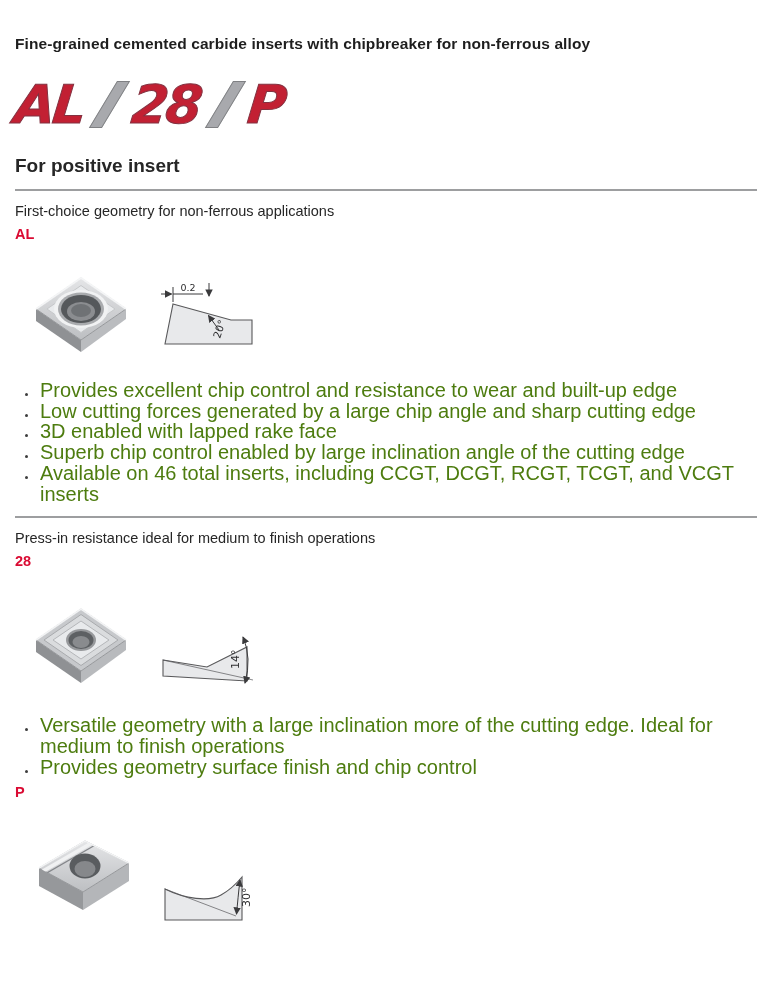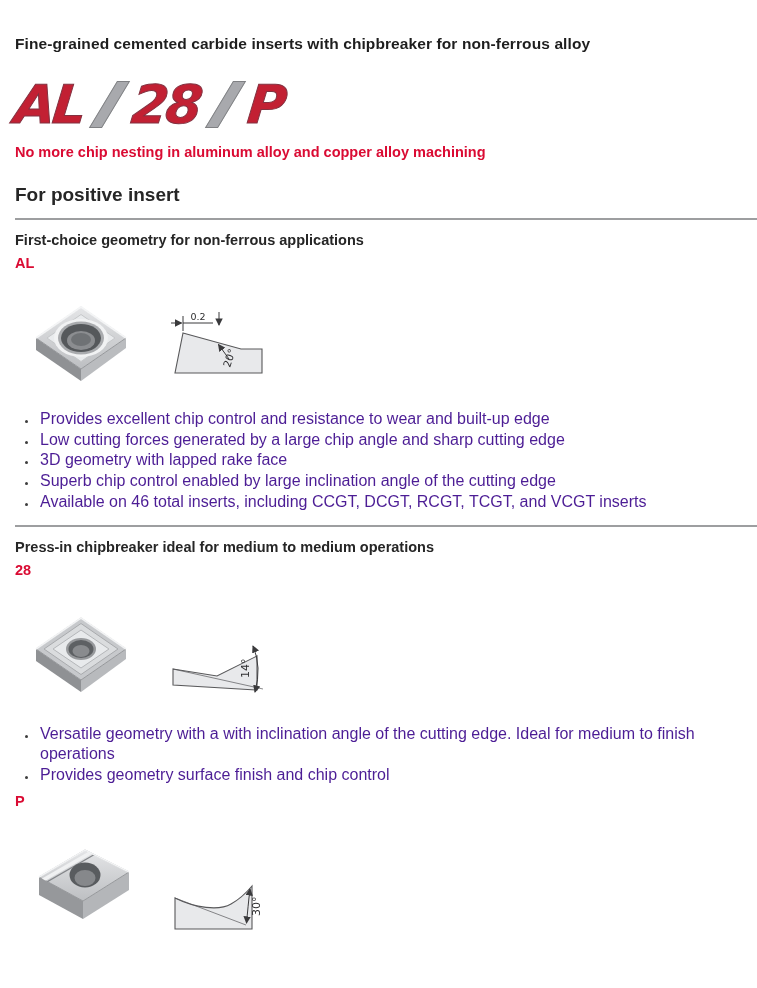--- a/index.html
+++ b/index.html
@@ -31,26 +31,26 @@
     display: inline-block;
     width: 13px; height: 47px;
     background: #a8a9ad;
     border: 1px solid #7f8083;
     transform: skewX(-31deg);
     margin: 0 16px 0 19px;
   }
   .tagline { margin-top: 13px; font-size: 14.5px; font-weight: bold; color: #da0b33; }
   .group-label { margin-top: 24px; font-size: 19px; font-weight: bold; color: #262626; }
   .divider { border: 0; border-top: 2px solid #9d9ea0; margin: 12px 0 0 0; }
-  .heading { margin-top: 12px; font-size: 14.5px; font-weight: bold; color: #262626; }
+  .heading { margin-top: 12px; font-size: 14.5px; font-weight: normal; color: #262626; }
   .code { margin-top: 7px; font-size: 14.5px; font-weight: bold; color: #da0b33; }
-  .figure-row { display: flex; align-items: flex-start; gap: 34px; margin: 26px 0 0 14px; }
+  .figure-row { display: flex; align-items: flex-start; gap: 24px; margin: 26px 0 0 14px; }
   .bullets { margin: 26px 0 0 0; padding: 0 0 0 23px; }
   .bullets li {
-    font-size: 16px; color: #4c1d95; line-height: 20.7px;
+    font-size: 20px; color: #4d7c0f; line-height: 20.7px;
     padding-left: 2px;
   }
   .bullets li::marker { color: #3d3d3d; font-size: 11px; }
   .mt-big { margin-top: 44px; }
   svg text { font-family: "DejaVu Sans", sans-serif; fill: #2e2e30; }
 </style>
 </head>
 <body>
 
 <svg width="0" height="0" style="position:absolute" aria-hidden="true">
@@ -73,21 +73,20 @@
   <div class="title">Fine-grained cemented carbide inserts with chipbreaker for non-ferrous alloy</div>
 
   <div class="logo">
     <span class="logo-letter">AL</span>
     <span class="logo-slash"></span>
     <span class="logo-letter">28</span>
     <span class="logo-slash"></span>
     <span class="logo-letter">P</span>
   </div>
 
-  <div class="tagline">No more chip nesting in aluminum alloy and copper alloy machining</div>
 
   <div class="group-label">For positive insert</div>
   <hr class="divider">
 
   <div class="heading">First-choice geometry for non-ferrous applications</div>
   <div class="code">AL</div>
 
   <div class="figure-row">
 
     <svg width="104" height="86" viewBox="0 0 104 86">
@@ -111,28 +110,28 @@
       <line x1="52" y1="5" x2="52" y2="18" stroke="#3a3a3c" stroke-width="1" marker-end="url(#ah-end)"></line>
       <text x="31" y="13" font-size="9.5" text-anchor="middle">0.2</text>
       <line x1="62" y1="52" x2="51.5" y2="37.5" stroke="#3a3a3c" stroke-width="1" marker-end="url(#ah-end)"></line>
       <text transform="translate(63,61) rotate(-72)" font-size="10.5">20°</text>
     </svg>
   </div>
 
   <ul class="bullets">
     <li>Provides excellent chip control and resistance to wear and built-up edge</li>
     <li>Low cutting forces generated by a large chip angle and sharp cutting edge</li>
-    <li>3D geometry with lapped rake face</li>
+    <li>3D enabled with lapped rake face</li>
     <li>Superb chip control enabled by large inclination angle of the cutting edge</li>
     <li>Available on 46 total inserts, including CCGT, DCGT, RCGT, TCGT, and VCGT inserts</li>
   </ul>
 
   <hr class="divider">
 
-  <div class="heading">Press-in chipbreaker ideal for medium to medium operations</div>
+  <div class="heading">Press-in resistance ideal for medium to finish operations</div>
   <div class="code">28</div>
 
   <div class="figure-row">
 
     <svg width="104" height="92" viewBox="0 0 104 92">
       <polygon points="7,45 52,76 52,88 7,57" fill="#8f9194"></polygon>
       <polygon points="52,76 97,45 97,55 52,88" fill="#b8babd"></polygon>
       <polygon points="7,45 52,14 97,45 52,76" fill="#c7c9cc" stroke="#96989b" stroke-width="1"></polygon>
       <polyline points="7,45 52,14 97,45" fill="none" stroke="#f2f3f4" stroke-width="1.8"></polyline>
       <polygon points="15,45 52,19.5 89,45 52,70.5" fill="#dadcde" stroke="#a9abae" stroke-width="1"></polygon>
@@ -144,21 +143,21 @@
 
     <svg width="100" height="58" viewBox="0 0 100 58" style="margin-top:36px">
       <polygon points="6,29 50,36 90,16 90,50 6,45" fill="#e8e9eb" stroke="#58585a" stroke-width="1.1"></polygon>
       <line x1="6" y1="29" x2="96" y2="49" stroke="#58585a" stroke-width="0.7"></line>
       <path d="M 86,6 Q 95,27 88,52" fill="none" stroke="#3a3a3c" stroke-width="1" marker-start="url(#ah-start)" marker-end="url(#ah-end)"></path>
       <text transform="translate(82,38) rotate(-90)" font-size="11">14°</text>
     </svg>
   </div>
 
   <ul class="bullets">
-    <li>Versatile geometry with a with inclination angle of the cutting edge. Ideal for medium to finish operations</li>
+    <li>Versatile geometry with a large inclination more of the cutting edge. Ideal for medium to finish operations</li>
     <li>Provides geometry surface finish and chip control</li>
   </ul>
 
   <div class="code">P</div>
 
   <div class="figure-row">
 
     <svg width="104" height="92" viewBox="0 0 104 92">
       <defs>
         <clipPath id="pface">

